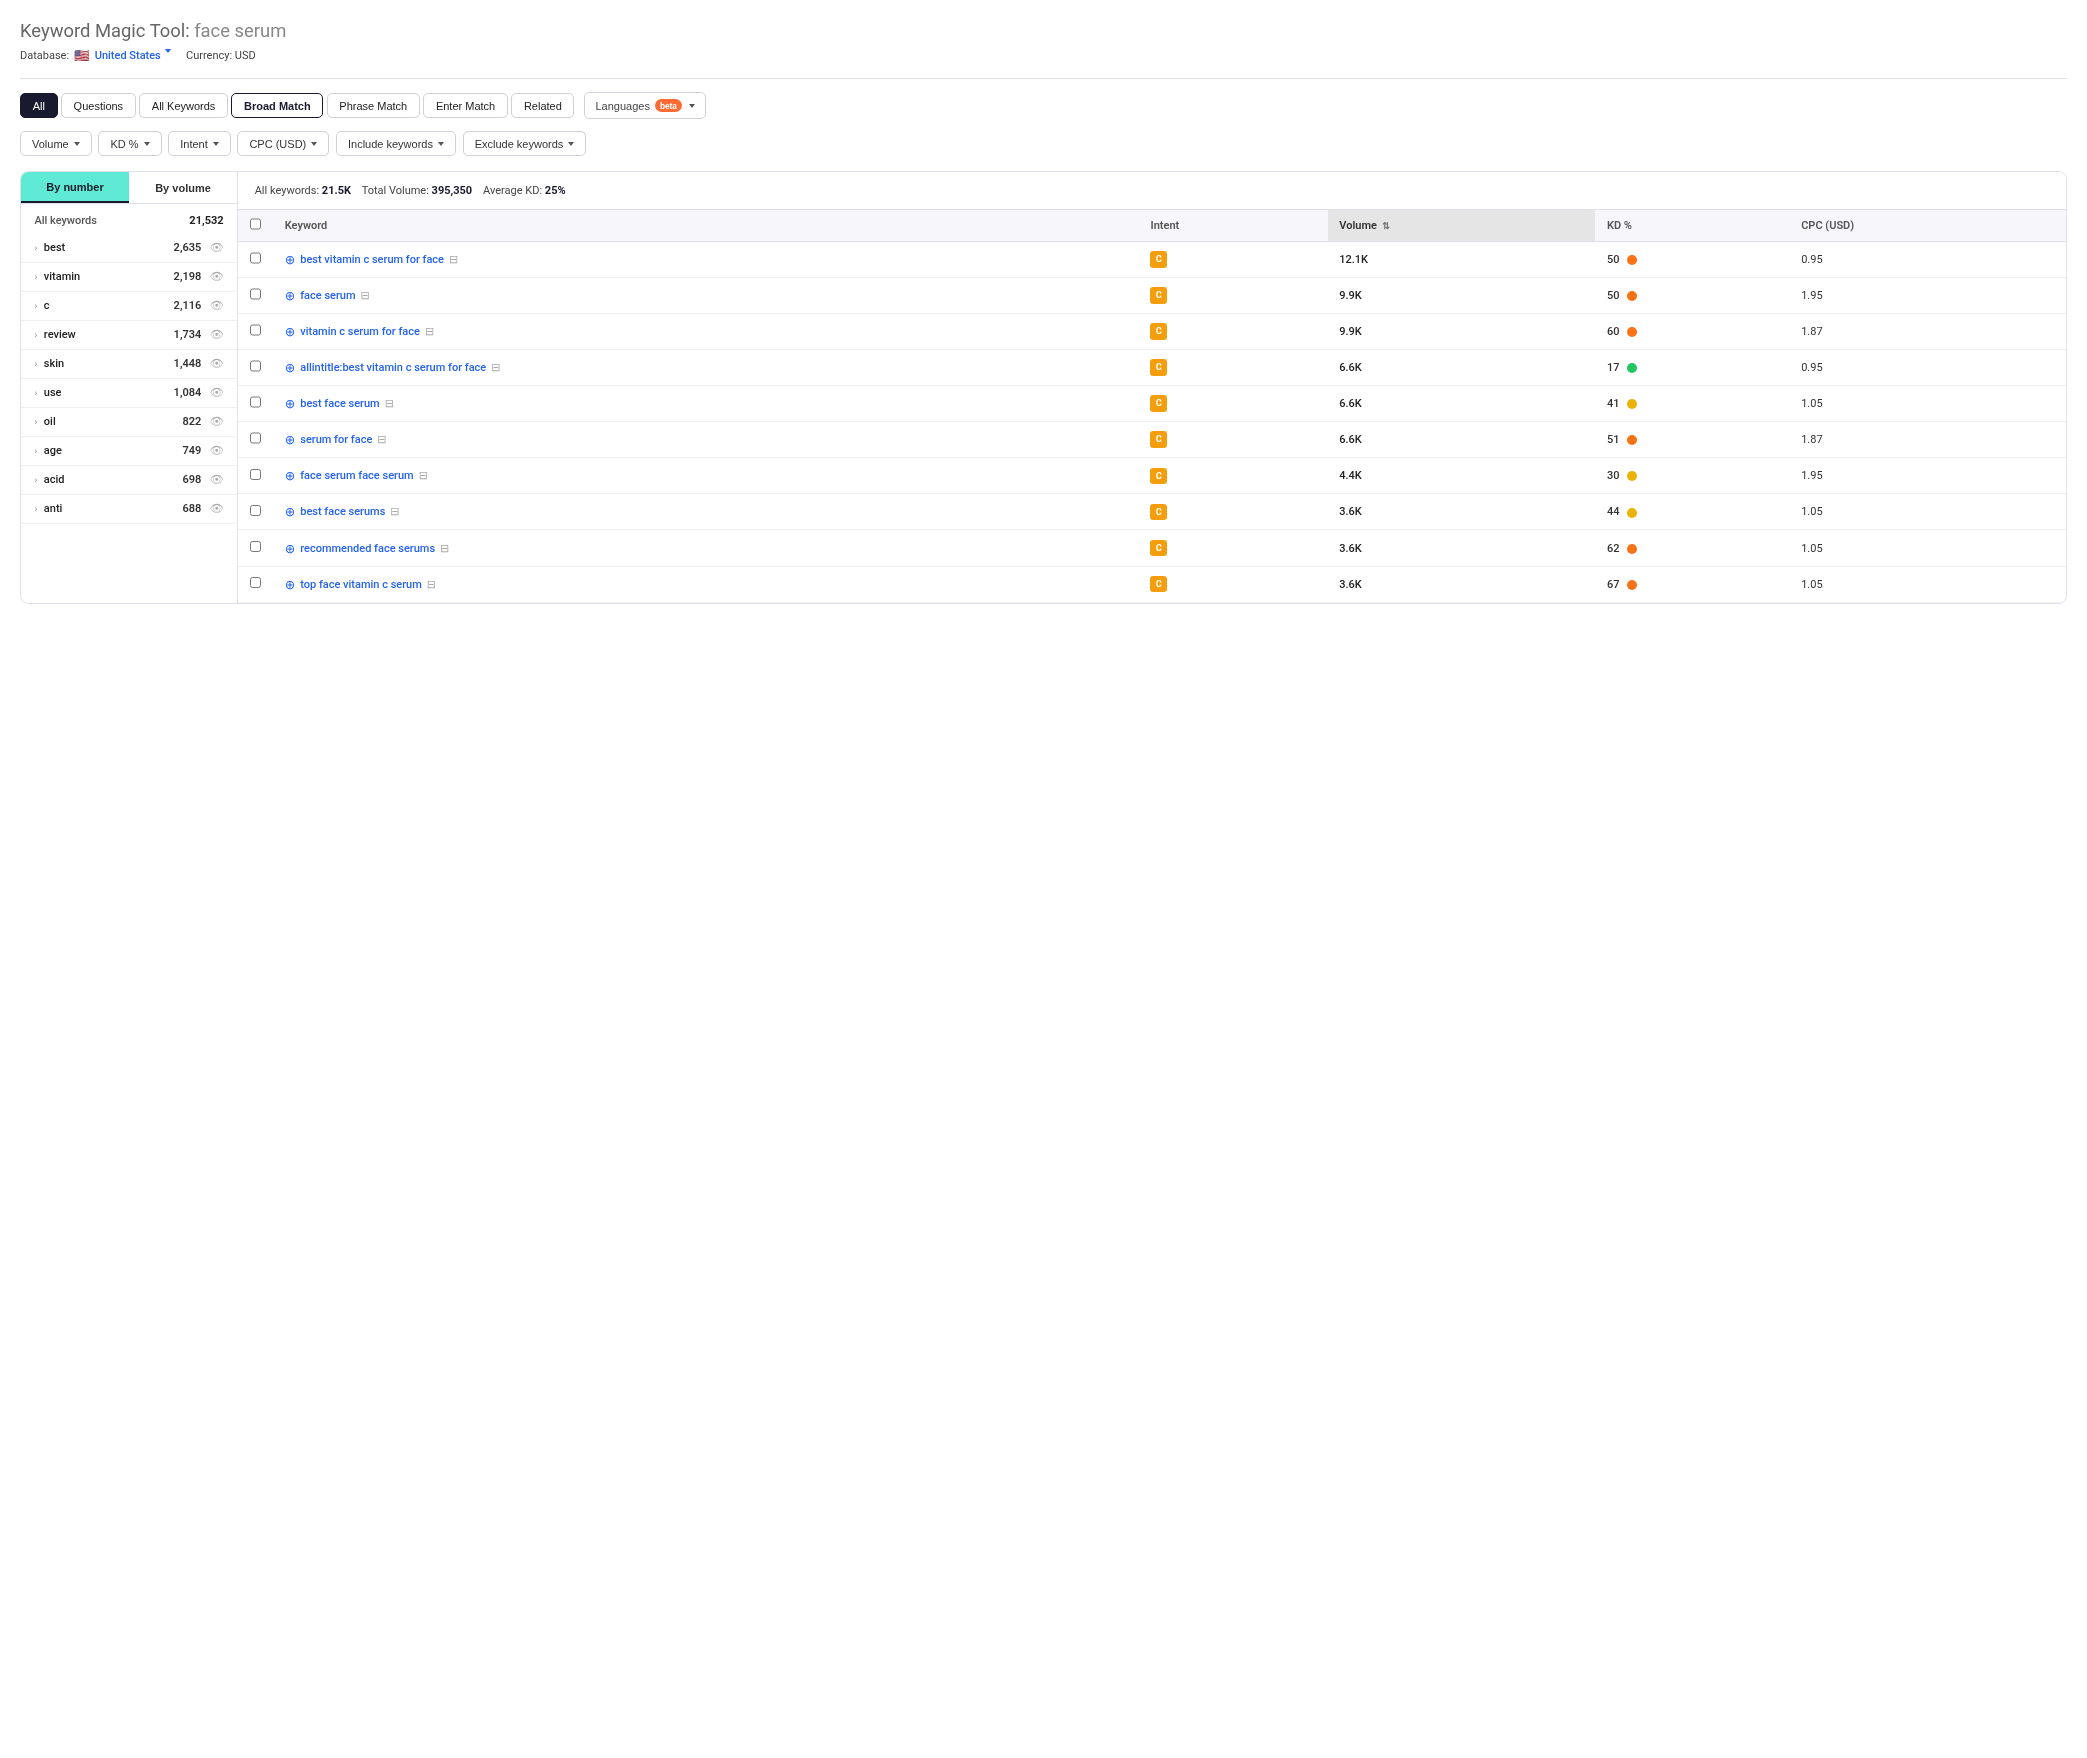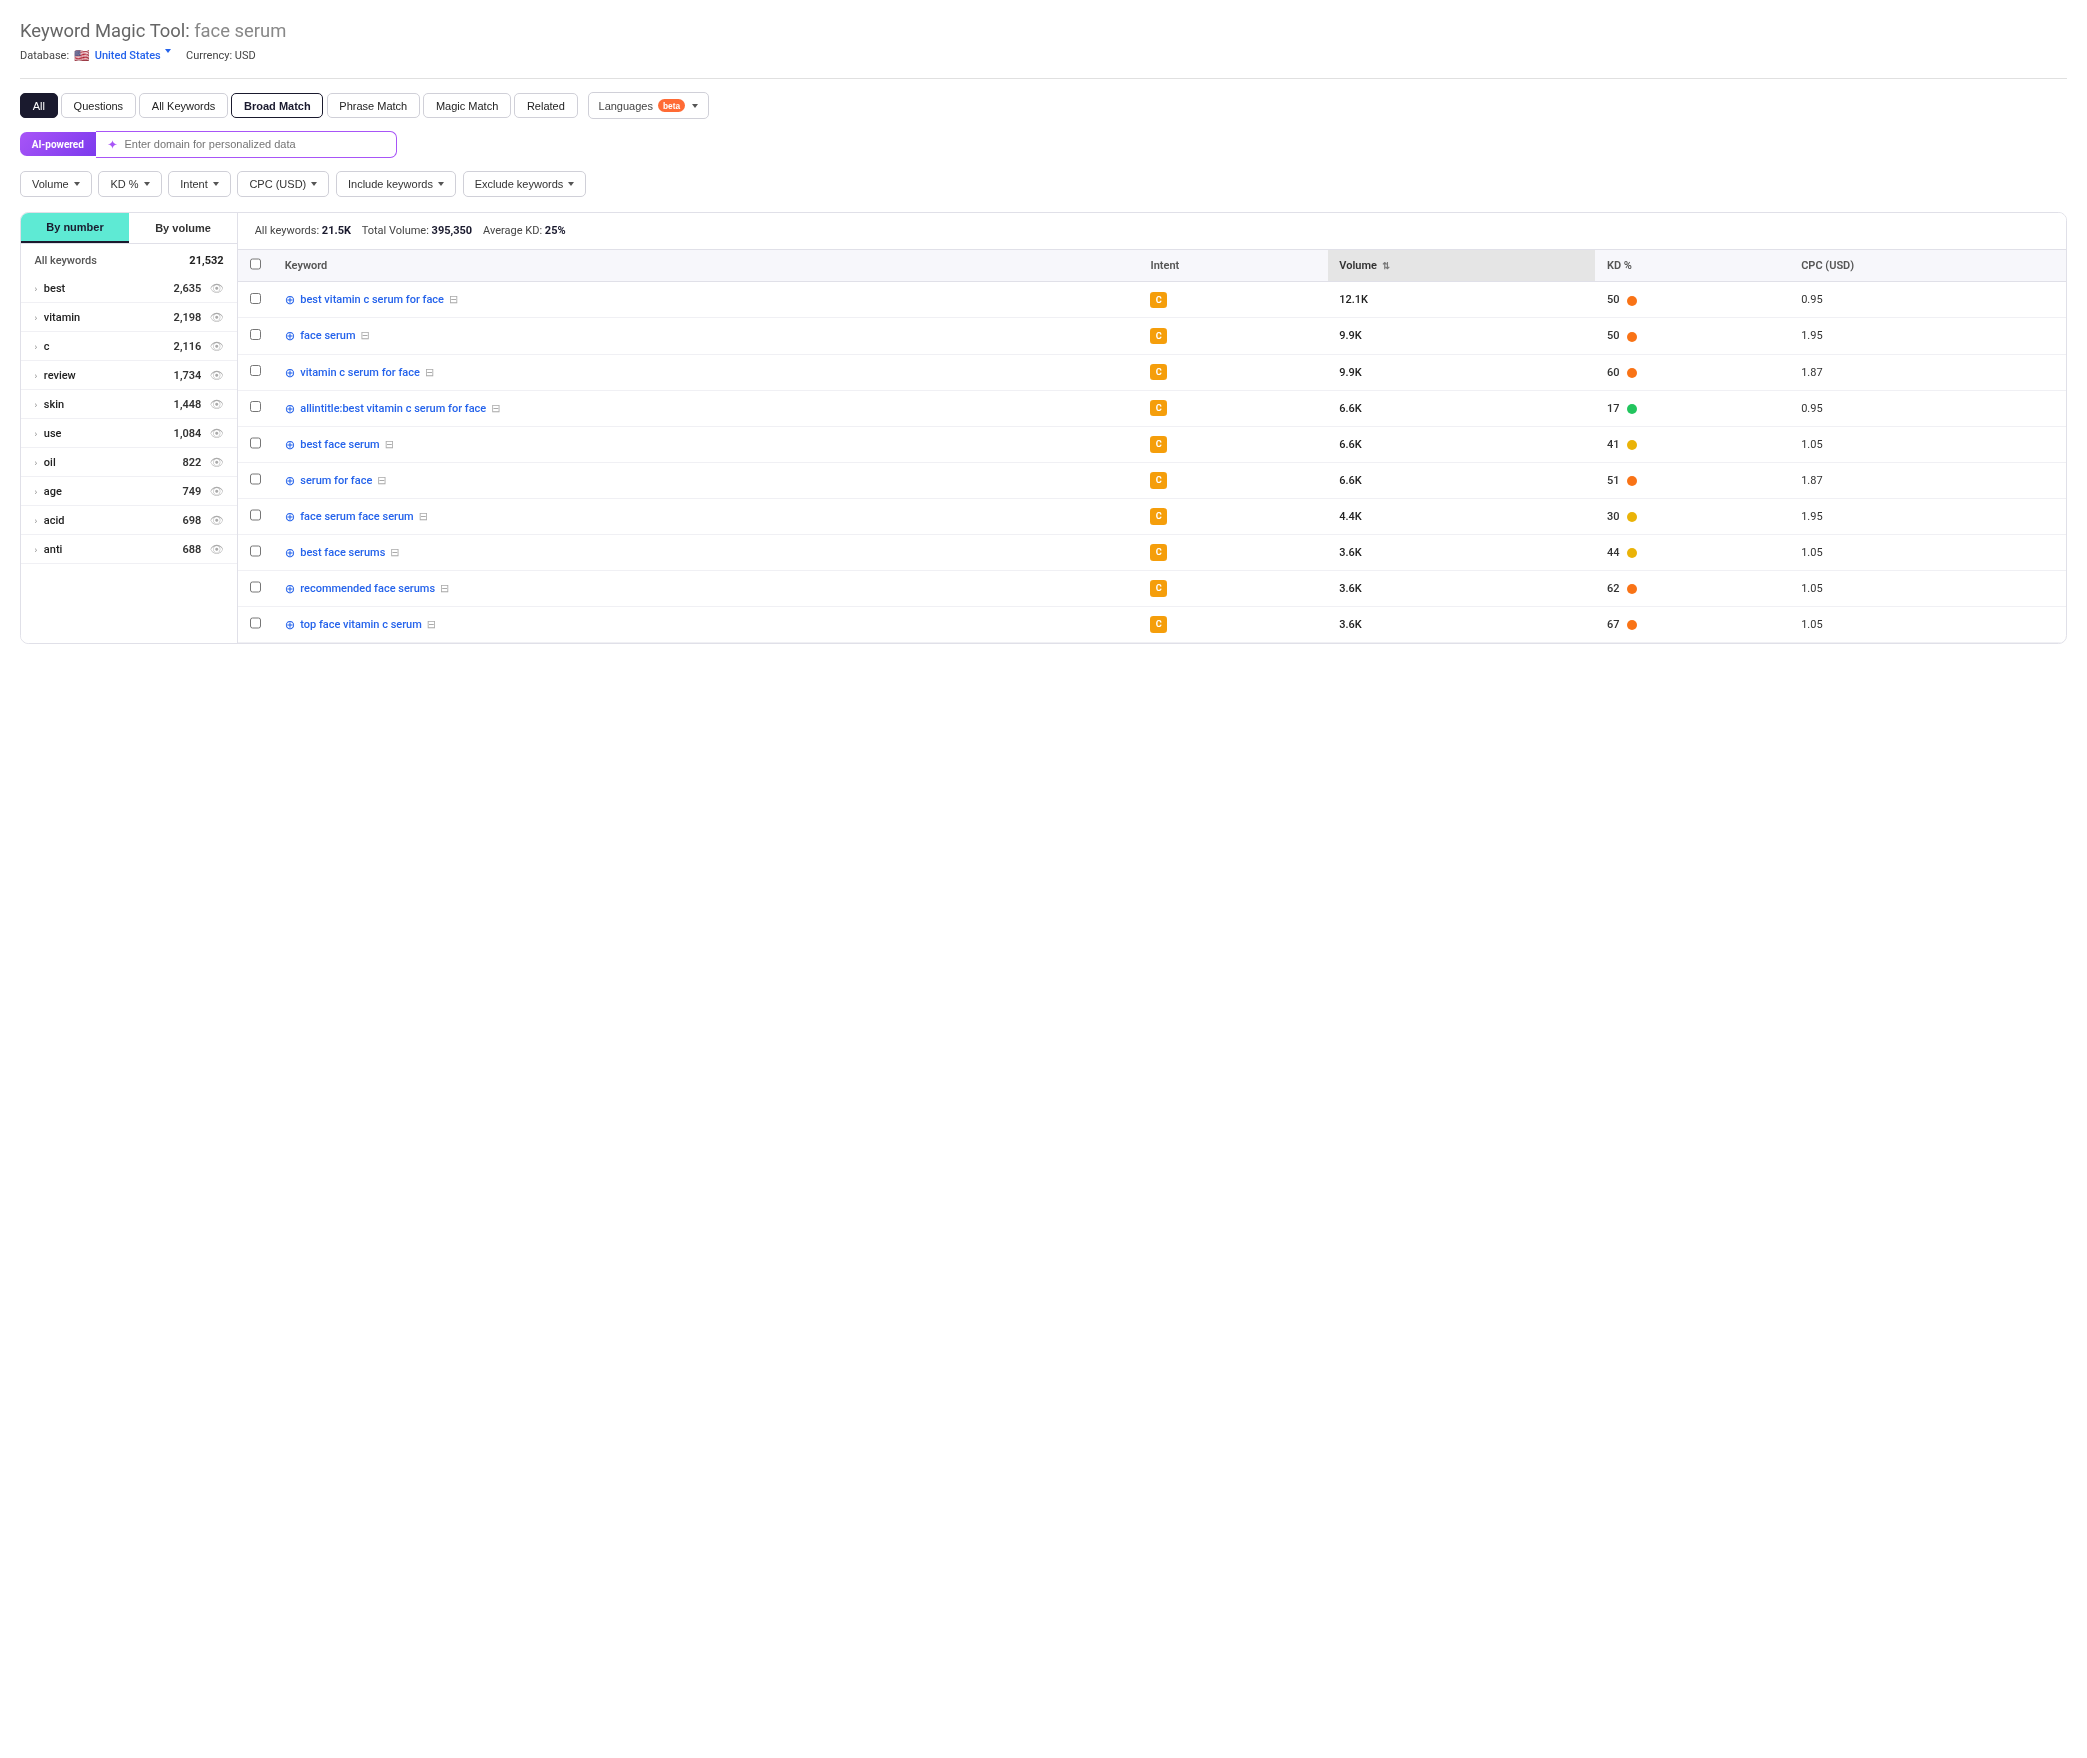--- a/index.html
+++ b/index.html
@@ -355,36 +355,29 @@
   </div>
 
   <hr class="divider">
 
   <div class="tab-bar">
     <button class="tab-btn active">All</button>
     <button class="tab-btn">Questions</button>
     <button class="tab-btn">All Keywords</button>
     <button class="tab-btn selected-outline">Broad Match</button>
     <button class="tab-btn">Phrase Match</button>
-    <button class="tab-btn">Magic Match</button>
+    <button class="tab-btn">Enter Match</button>
     <button class="tab-btn">Related</button>
     <button class="languages-btn">
       <span>Languages</span>
       <span class="beta-badge">beta</span>
       <span class="chevron-down" style="border-top-color:#555;"></span>
     </button>
   </div>
 
-  <div class="ai-domain-row">
-    <div class="ai-powered-badge">AI-powered</div>
-    <div class="ai-domain-input-wrap">
-      <span class="sparkle-icon">✦</span>
-      <input class="ai-domain-input" type="text" placeholder="Enter domain for personalized data" style="">
-    </div>
-  </div>
 
   <div class="filter-bar">
     <button class="filter-btn">
       <span>Volume</span>
       <span class="caret"></span>
     </button>
     <button class="filter-btn">
       <span>KD %</span>
       <span class="caret"></span>
     </button>

